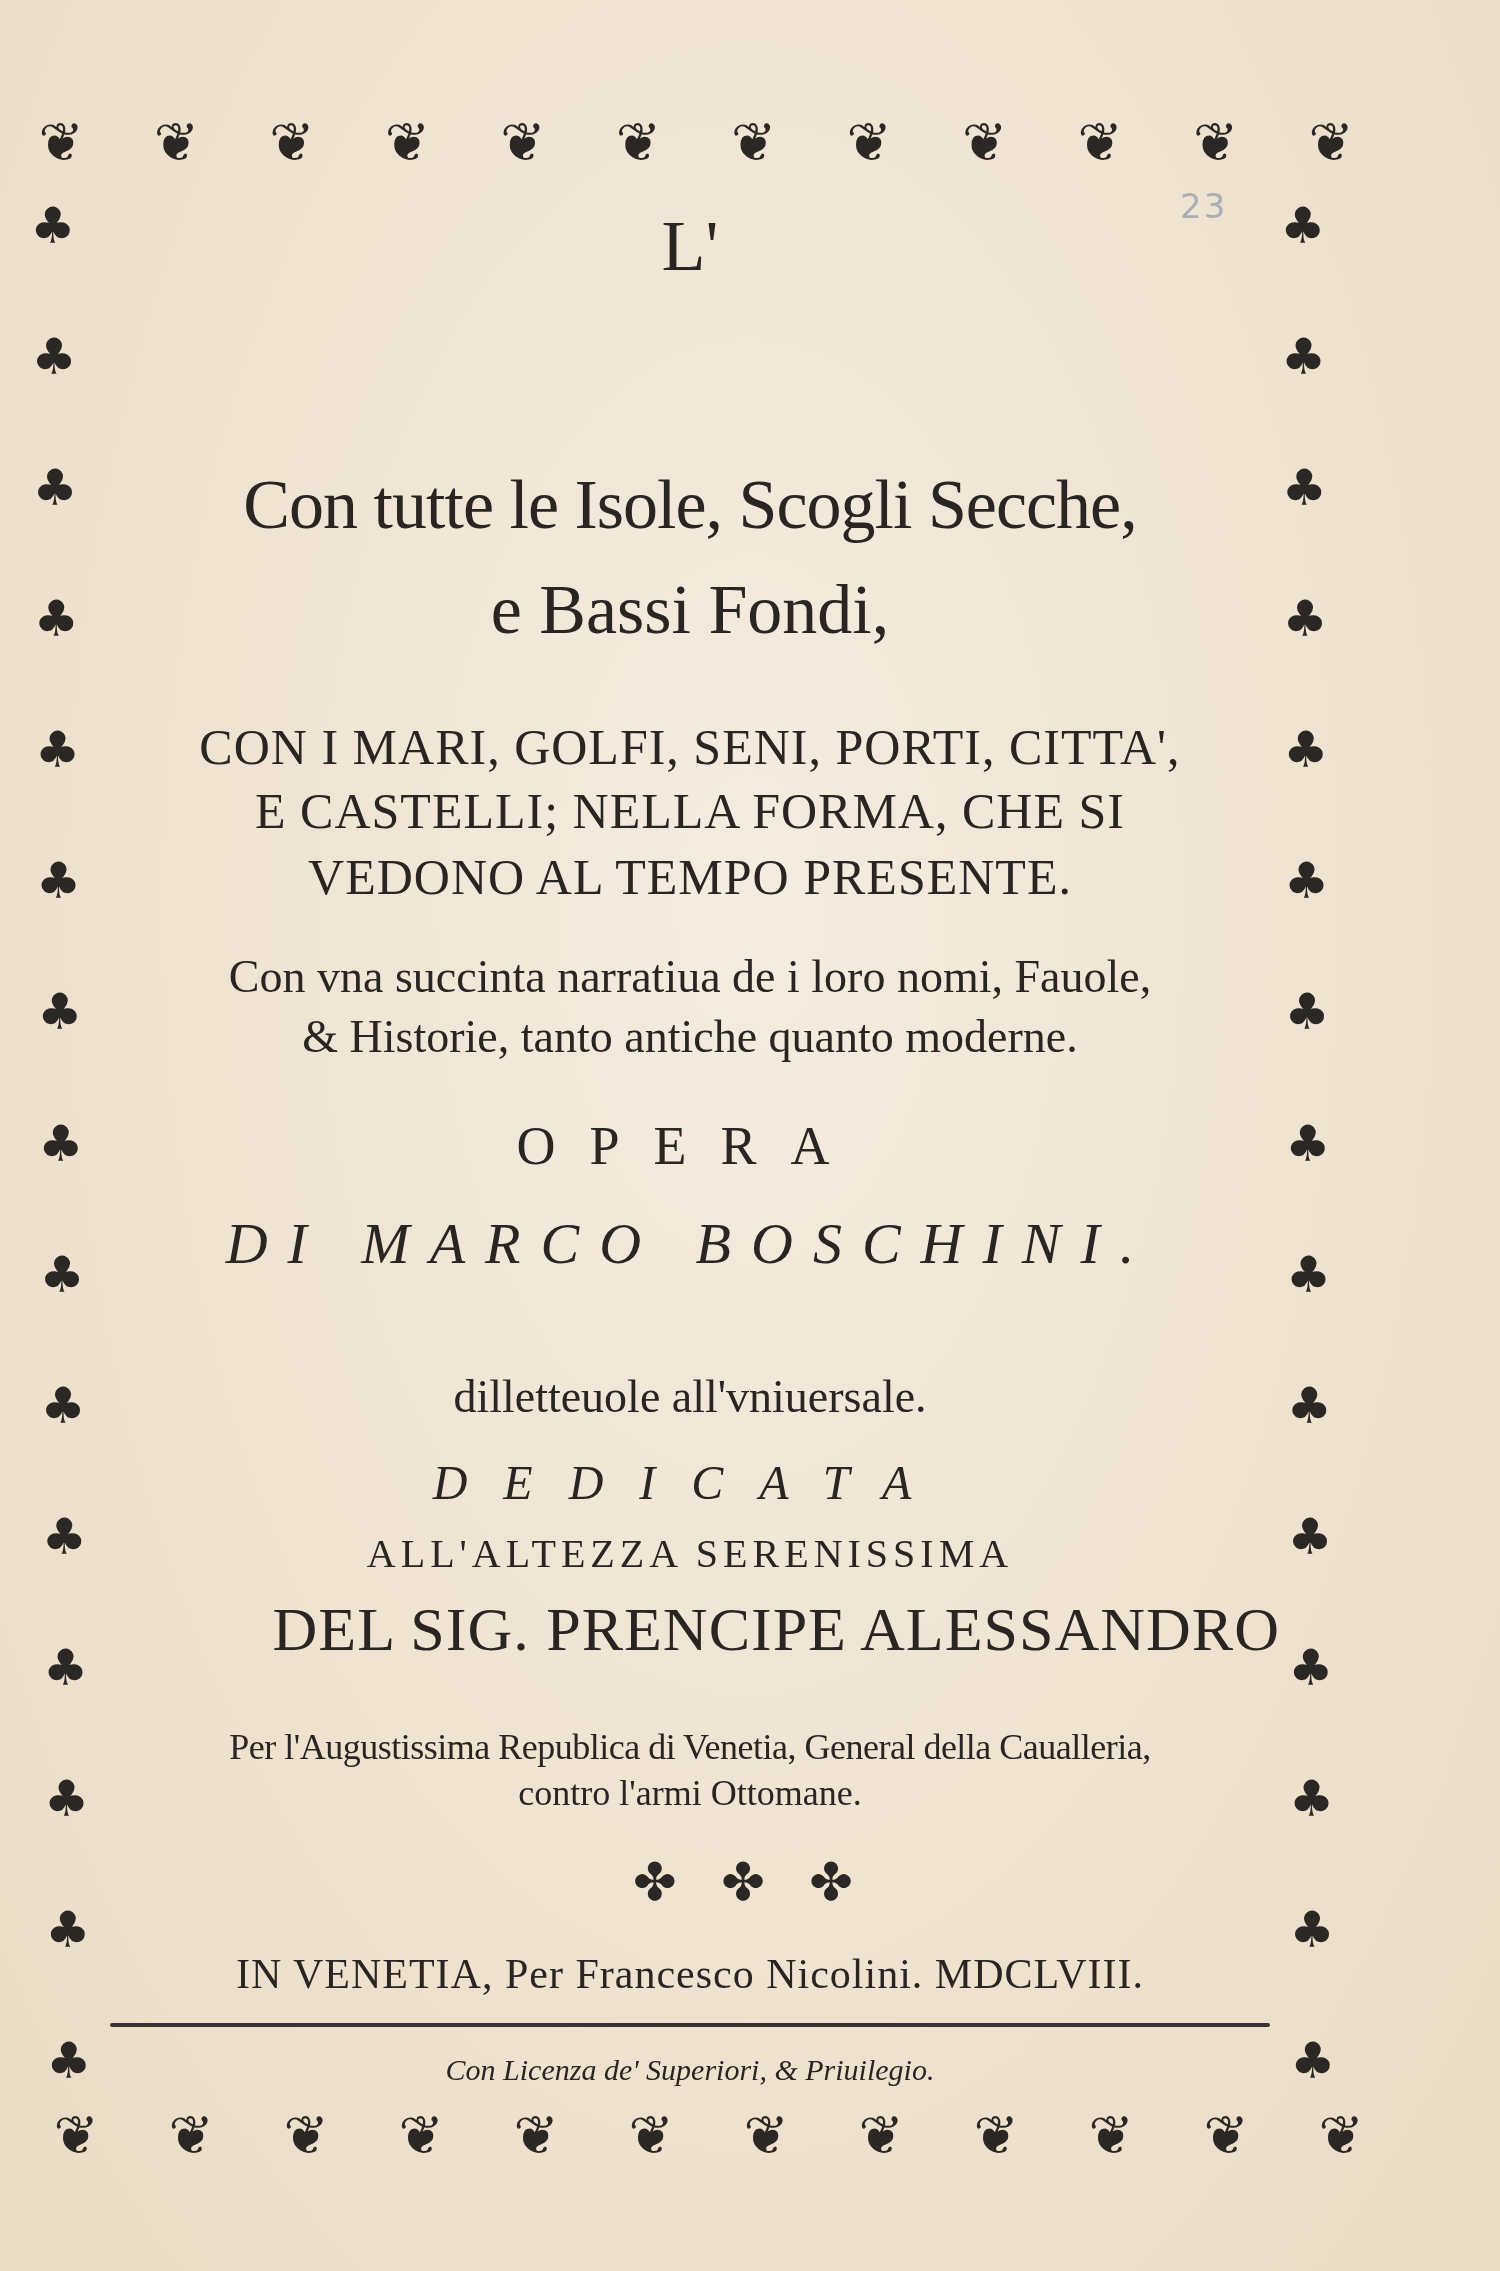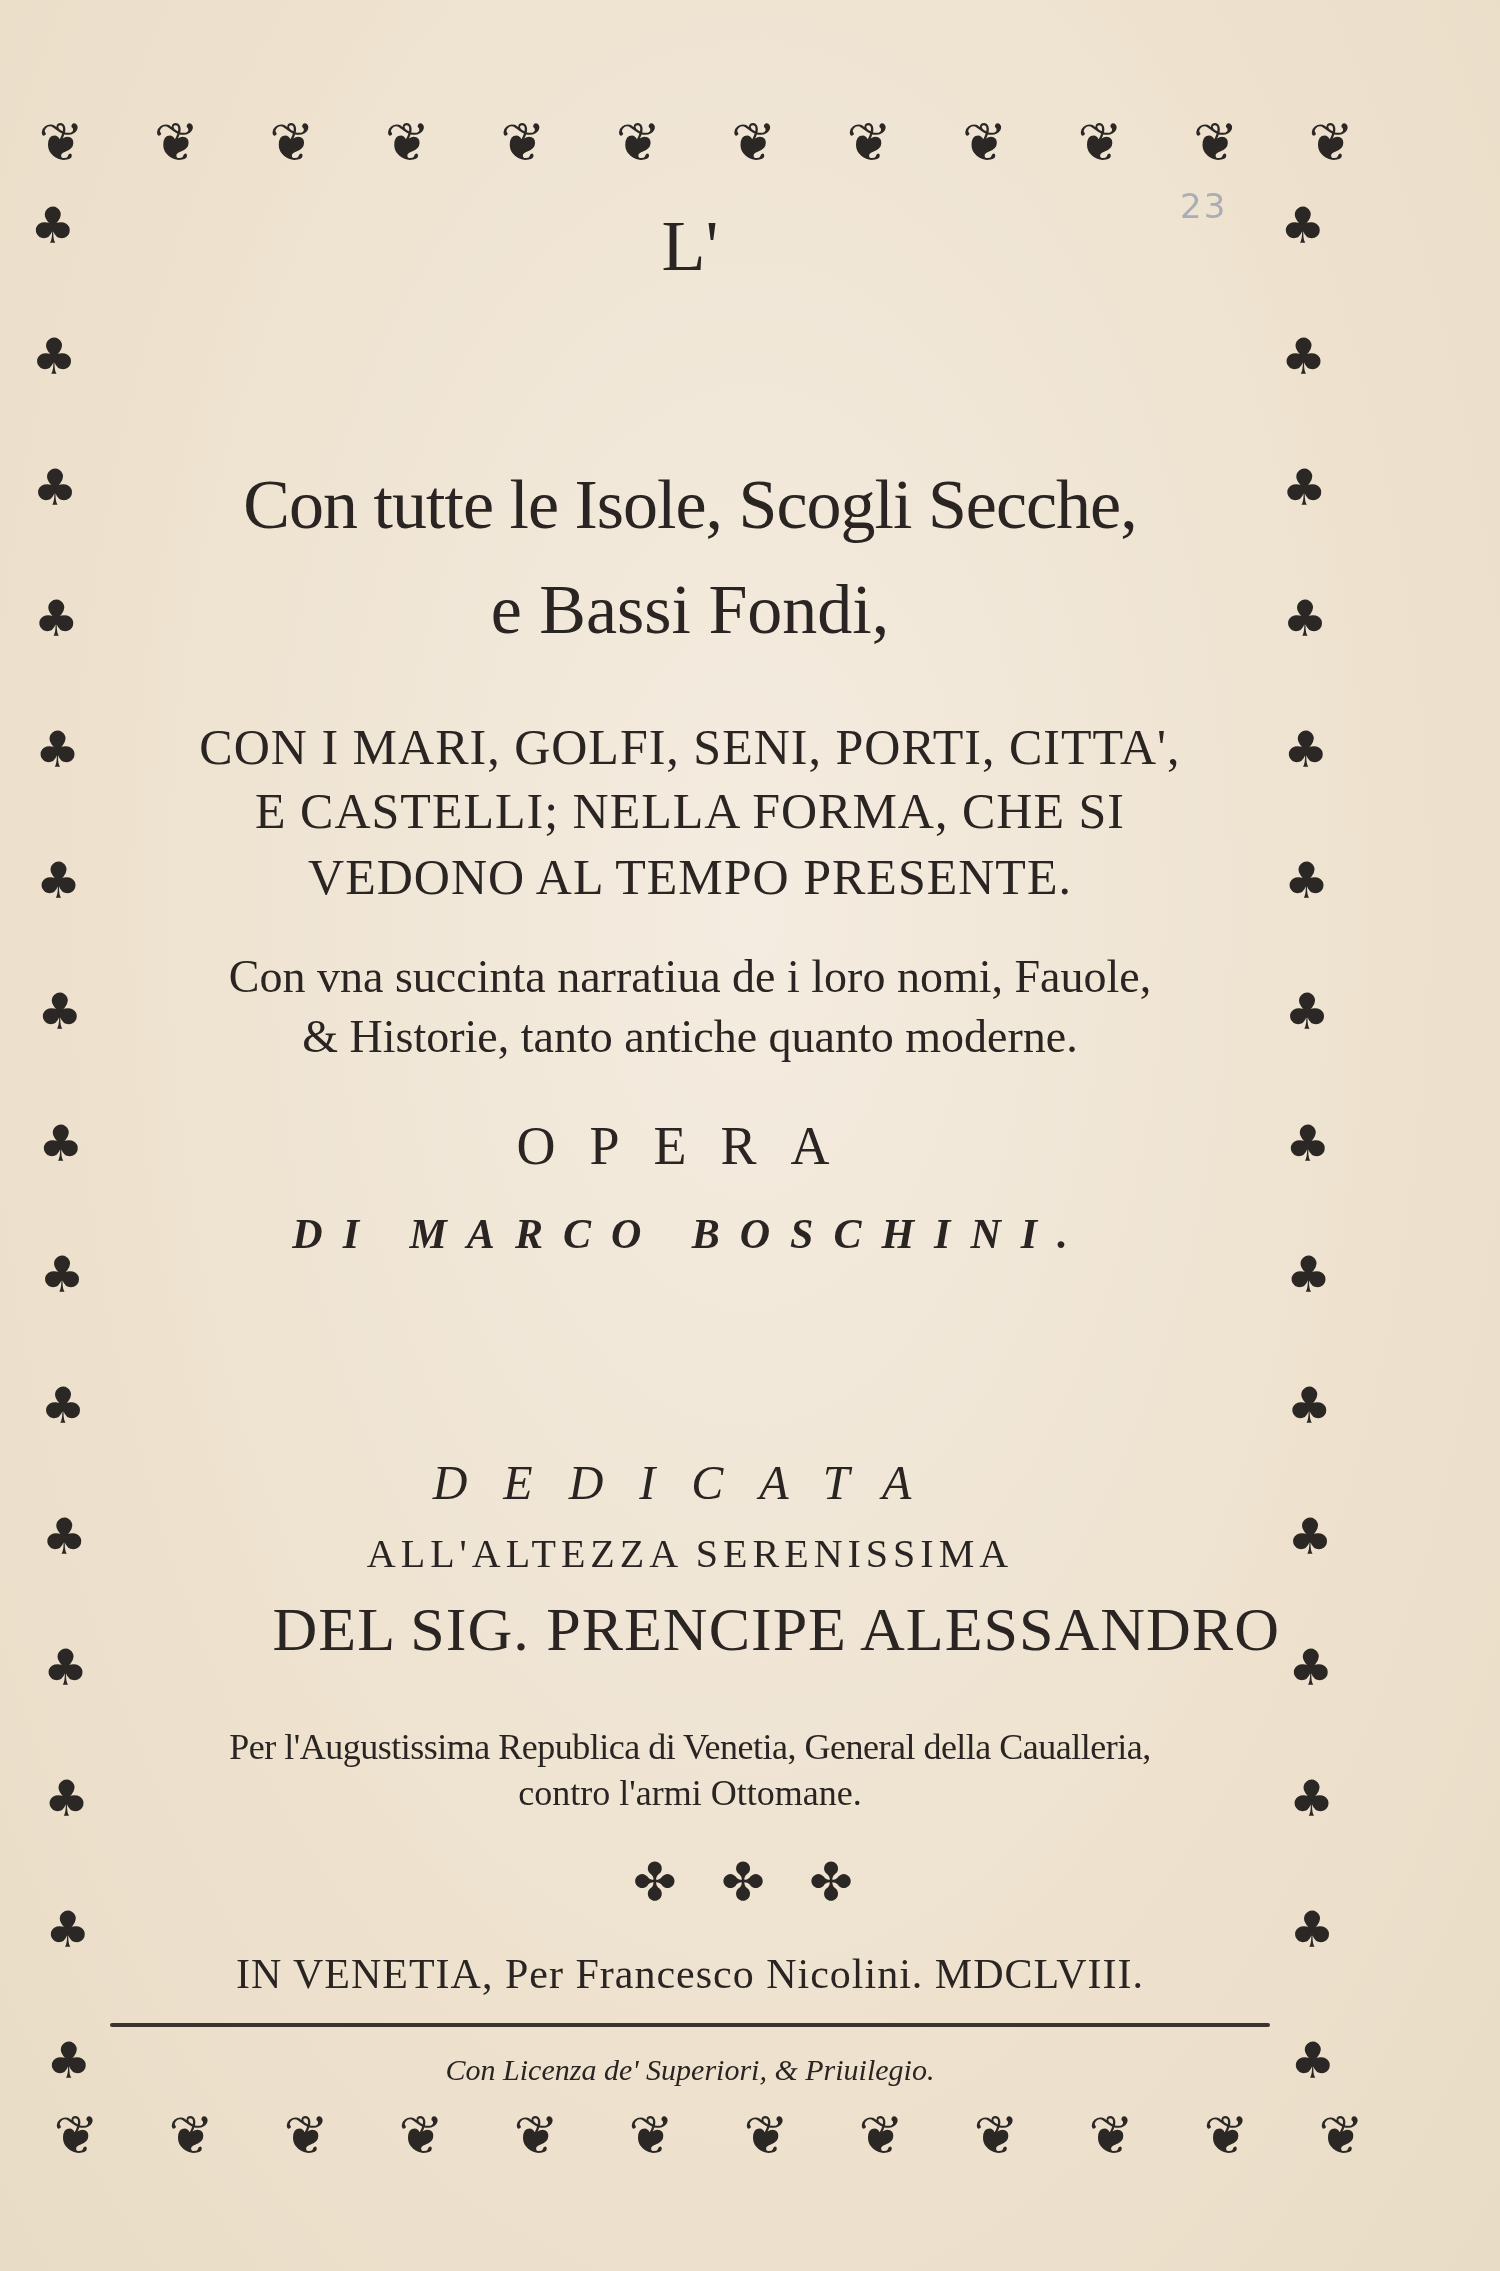--- a/index.html
+++ b/index.html
@@ -33,21 +33,21 @@
   .l-sub1 { top: 465px; font-size: 70px; font-family: "Liberation Serif", serif; letter-spacing: -1px; }
   .l-sub2 { top: 570px; font-size: 70px; font-family: "Liberation Serif", serif; }
   .l-caps { font-size: 50px; font-family: "Liberation Serif", serif; letter-spacing: 1px; }
   .l-caps1 { top: 718px; }
   .l-caps2 { top: 782px; }
   .l-caps3 { top: 848px; }
   .l-body { font-size: 46px; font-family: "Liberation Serif", serif; }
   .l-narr1 { top: 950px; }
   .l-narr2 { top: 1010px; }
   .l-opera { top: 1115px; font-size: 54px; letter-spacing: 34px; font-family: "Liberation Serif", serif; }
-  .l-author { top: 1210px; font-size: 42px; letter-spacing: 20px; font-style: italic; font-family: "Liberation Serif", serif; font-weight: bold; }
+  .l-author { top: 1210px; font-size: 58px; letter-spacing: 20px; font-style: italic; font-family: "Liberation Serif", serif; }
   .l-useful1 { top: 1310px; }
   .l-useful2 { top: 1370px; }
   .l-dedicata { top: 1455px; font-size: 48px; letter-spacing: 36px; font-style: italic; font-family: "Liberation Serif", serif; }
   .l-altezza { top: 1530px; font-size: 40px; letter-spacing: 5px; font-family: "Liberation Serif", serif; }
   .l-prencipe { top: 1594px; font-size: 62px; letter-spacing: 1px; font-family: "Liberation Serif", serif; text-align: right; }
   .l-farnese { top: 1668px; font-size: 34px; letter-spacing: 14px; font-family: "Liberation Serif", serif; }
   .l-per { top: 1726px; font-size: 36px; font-family: "Liberation Serif", serif; letter-spacing: -0.5px; }
   .l-contro { top: 1772px; font-size: 36px; font-family: "Liberation Serif", serif; }
   .ornament-row {
     position: absolute; top: 1852px; left: 0; width: 1500px; text-align: center;
@@ -137,20 +137,21 @@
   <div class="line l-caps l-caps1">CON I MARI, GOLFI, SENI, PORTI, CITTA',</div>
   <div class="line l-caps l-caps2">E  CASTELLI; NELLA FORMA, CHE SI</div>
   <div class="line l-caps l-caps3">VEDONO AL TEMPO PRESENTE.</div>
 
   <div class="line l-body l-narr1">Con vna succinta narratiua de i loro nomi, Fauole,</div>
   <div class="line l-body l-narr2">&amp; Historie, tanto antiche quanto moderne.</div>
 
   <div class="line l-opera">OPERA</div>
   <div class="line l-author">DI MARCO BOSCHINI.</div>
 
+  <div class="line l-body l-useful2">dilletteuole all'vniuersale.</div>
 
   <div class="line l-dedicata">DEDICATA</div>
   <div class="line l-altezza">ALL'ALTEZZA SERENISSIMA</div>
   <div class="line l-prencipe">DEL SIG. PRENCIPE ALESSANDRO</div>
   <div class="line l-per">Per l'Augustissima Republica di Venetia, General della Caualleria,</div>
   <div class="line l-contro">contro l'armi Ottomane.</div>
 
   <div class="ornament-row">✤ ✤ ✤</div>
 
   <div class="line l-imprint">IN VENETIA, Per Francesco Nicolini. MDCLVIII.</div>

